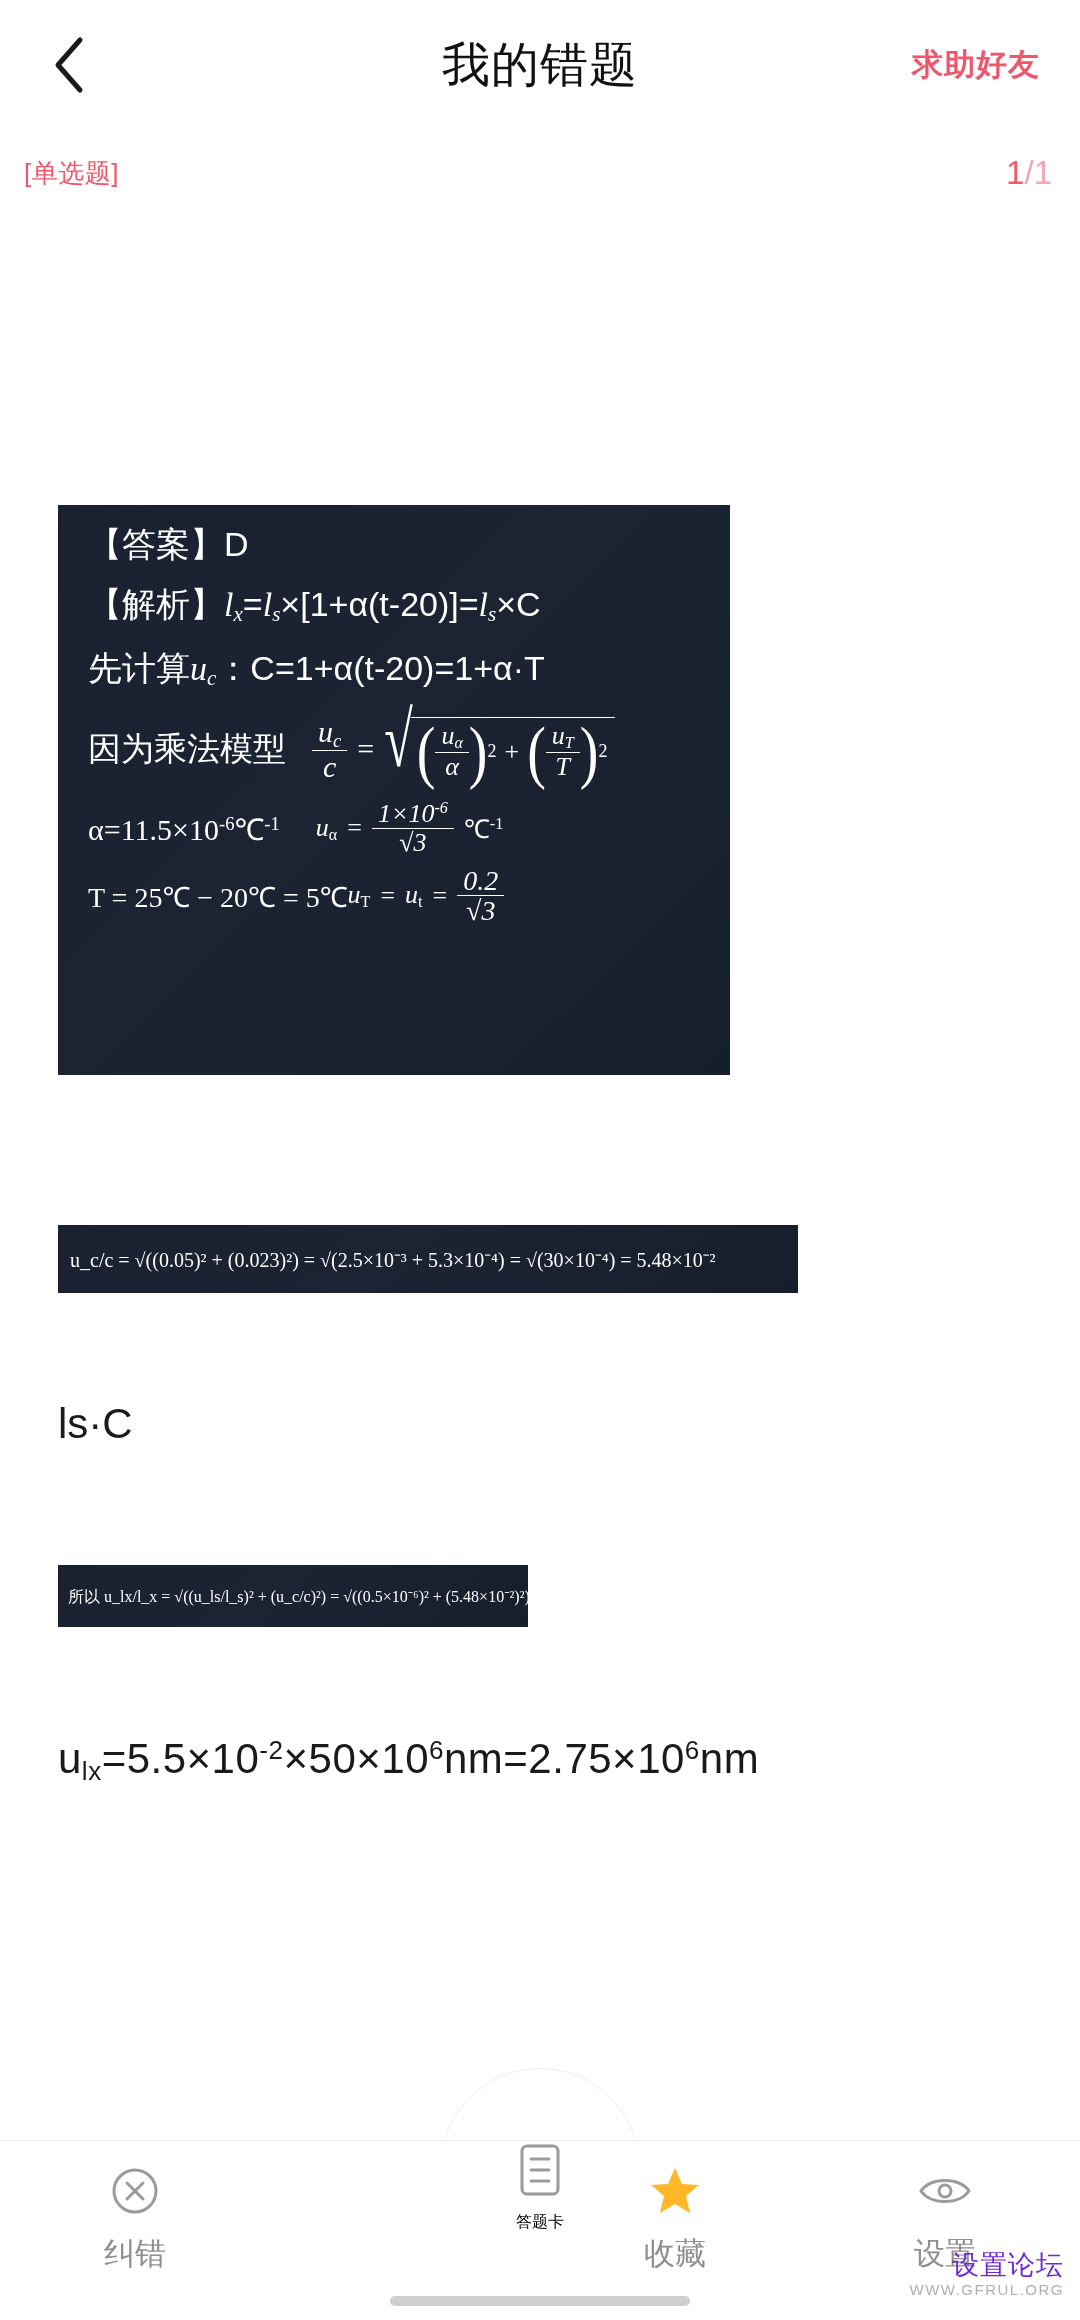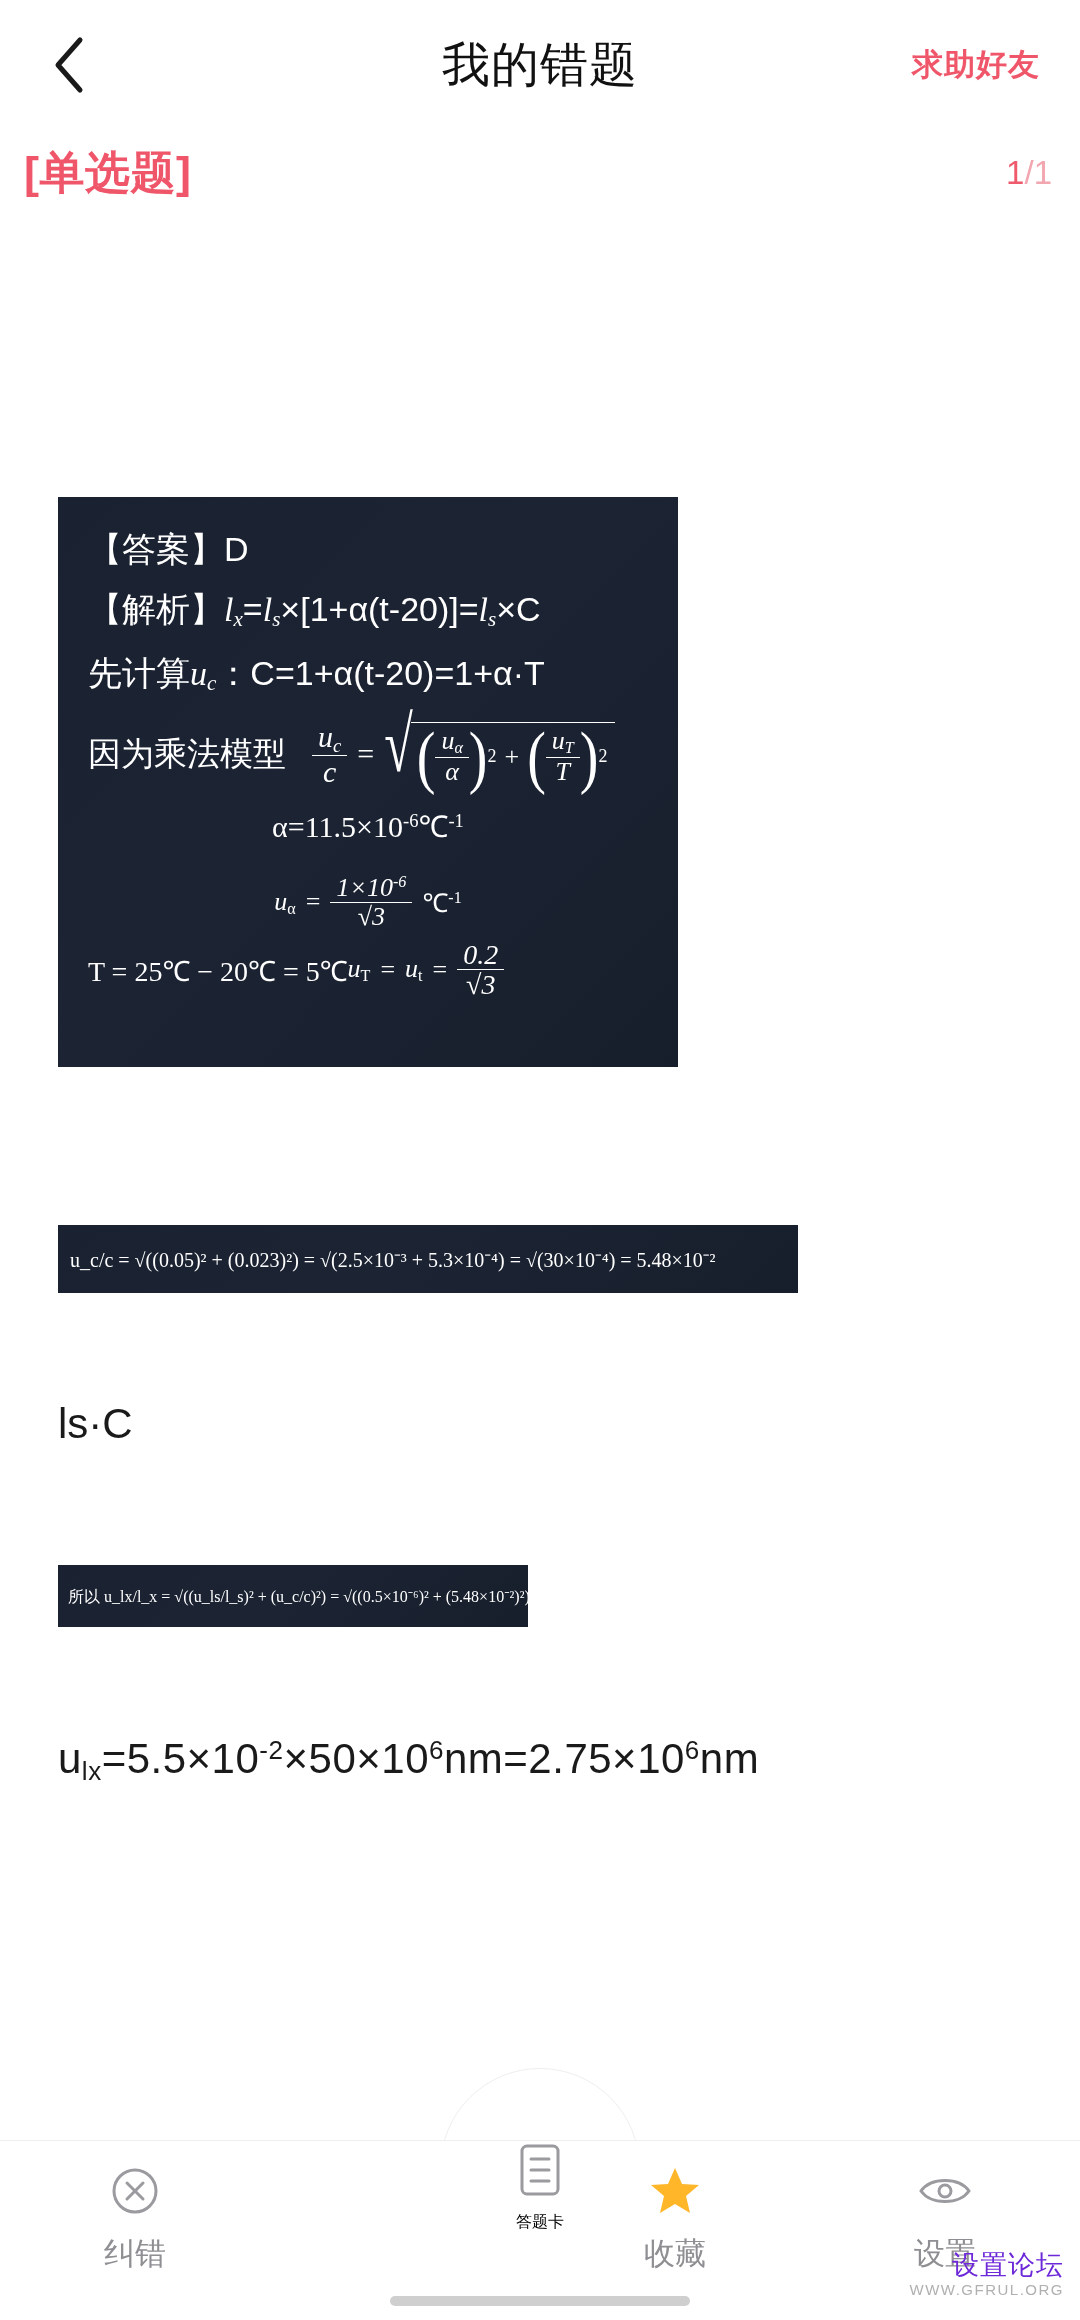--- a/index.html
+++ b/index.html
@@ -63,24 +63,23 @@
     top: 138px;
     left: 0;
     width: 1080px;
     height: 70px;
     display: flex;
     align-items: center;
     justify-content: space-between;
     padding: 0 28px 0 24px;
   }
   .qtype {
-    font-size: 45px;
+    font-size: 26px;
     color: #f0566a;
     letter-spacing: 0.5px;
-    font-weight: bold;
   }
   .pager {
     font-size: 33px;
     color: #f0566a;
   }
   .pager .cur { color: #ef5a6d; }
   .pager .sep { color: #f2a7b0; }
   .pager .tot { color: #f2a7b0; }
 
   
@@ -95,24 +94,24 @@
   
   .imgblock {
     position: absolute;
     background: #1b2332;
     background-image: linear-gradient(135deg, #1a2130 0%, #1c2434 45%, #171e2b 100%);
     color: #ffffff;
     overflow: hidden;
   }
   .block1 {
     left: 58px;
-    top: 287px;
-    width: 620px;
+    top: 295px;
+    width: 672px;
     height: 570px;
-    padding: 35px 30px;
+    padding: 22px 30px;
   }
   .b1line {
     font-size: 34px;
     line-height: 1.0;
     margin-bottom: 26px;
     white-space: nowrap;
   }
   .b1line .ital { font-style: italic; font-family: "Liberation Serif", serif; }
   .sub { font-size: 0.62em; vertical-align: -0.25em; }
   .sup { font-size: 0.62em; vertical-align: 0.55em; }
@@ -162,24 +161,23 @@
   .paren {
     font-size: 56px;
     font-family: "Liberation Serif", serif;
     line-height: 0.8;
     display: inline-block;
     transform: scaleY(1.25);
   }
   .b1row3 {
     display: flex;
     align-items: center;
-    gap: 28px;
+    gap: 36px;
     margin-top: 18px;
     font-family: "Liberation Serif", serif;
-    flex-direction: column;
   }
   .b1row4 {
     display: flex;
     align-items: center;
     margin-top: 10px;
     font-family: "Liberation Serif", serif;
     font-size: 28px;
   }
 
   

